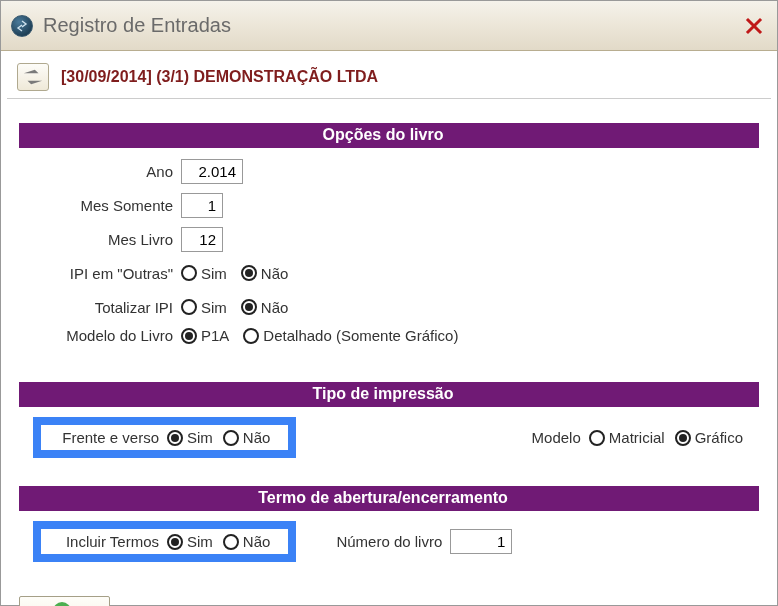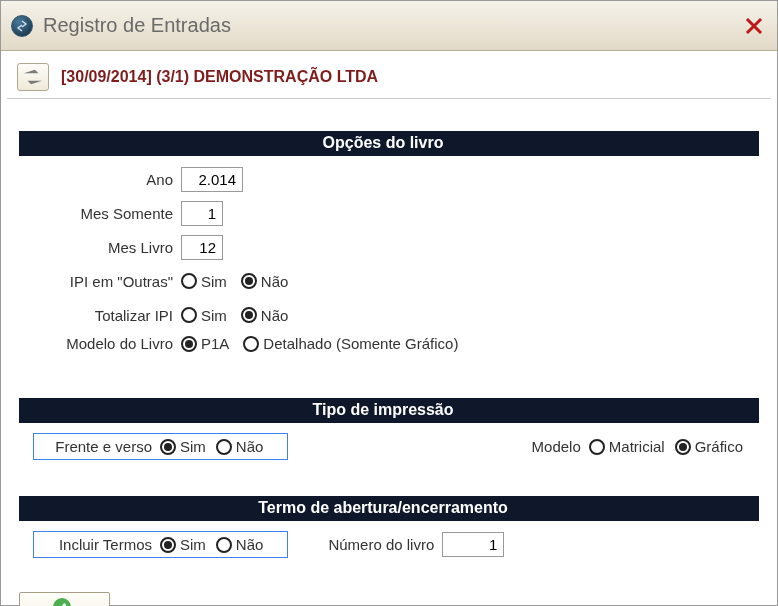--- a/index.html
+++ b/index.html
@@ -67,27 +67,27 @@
   .subheader .swap svg{ width:22px;height:18px; fill:#7a7a7a;}
   .subheader .company {
     font-weight: bold;
     color: #7f1d1d;
     font-size: 16px;
   }
   .content {
     padding: 10px 18px 10px 18px;
   }
   .section-head {
-    background: #0f172a;
+    background: #701a75;
     color: #fff;
     font-weight: bold;
     text-align: center;
     padding: 3px 12px 4px 0;
     font-size: 16px;
-    margin-top: 20px;
+    margin-top: 12px;
   }
   .form-area { padding: 6px 0 12px 0; }
   .row {
     display: flex;
     align-items: center;
     min-height: 34px;
   }
   .row .label {
     width: 162px;
     text-align: right;
@@ -124,22 +124,22 @@
     background:#fff;
   }
   .radio.checked .dot::after {
     content: "";
     width: 8px; height: 8px;
     background: #222;
     border-radius: 50%;
   }
   .vstack { display:flex; flex-direction:row; gap:4px; padding-top:3px;}
   .red-box {
-    border: 1px solid #3b82f6;
-    padding: 4px 14px 4px 6px;
+    border: 8px solid #3b82f6;
+    padding: 4px 8px 4px 6px;
     margin: 4px 0 4px 14px;
     display:inline-block;
   }
   .row-flex {
     display:flex;
     align-items:center;
     justify-content:flex-start;
     gap: 40px;
   }
   .sub-group { display:flex; align-items:center; }

